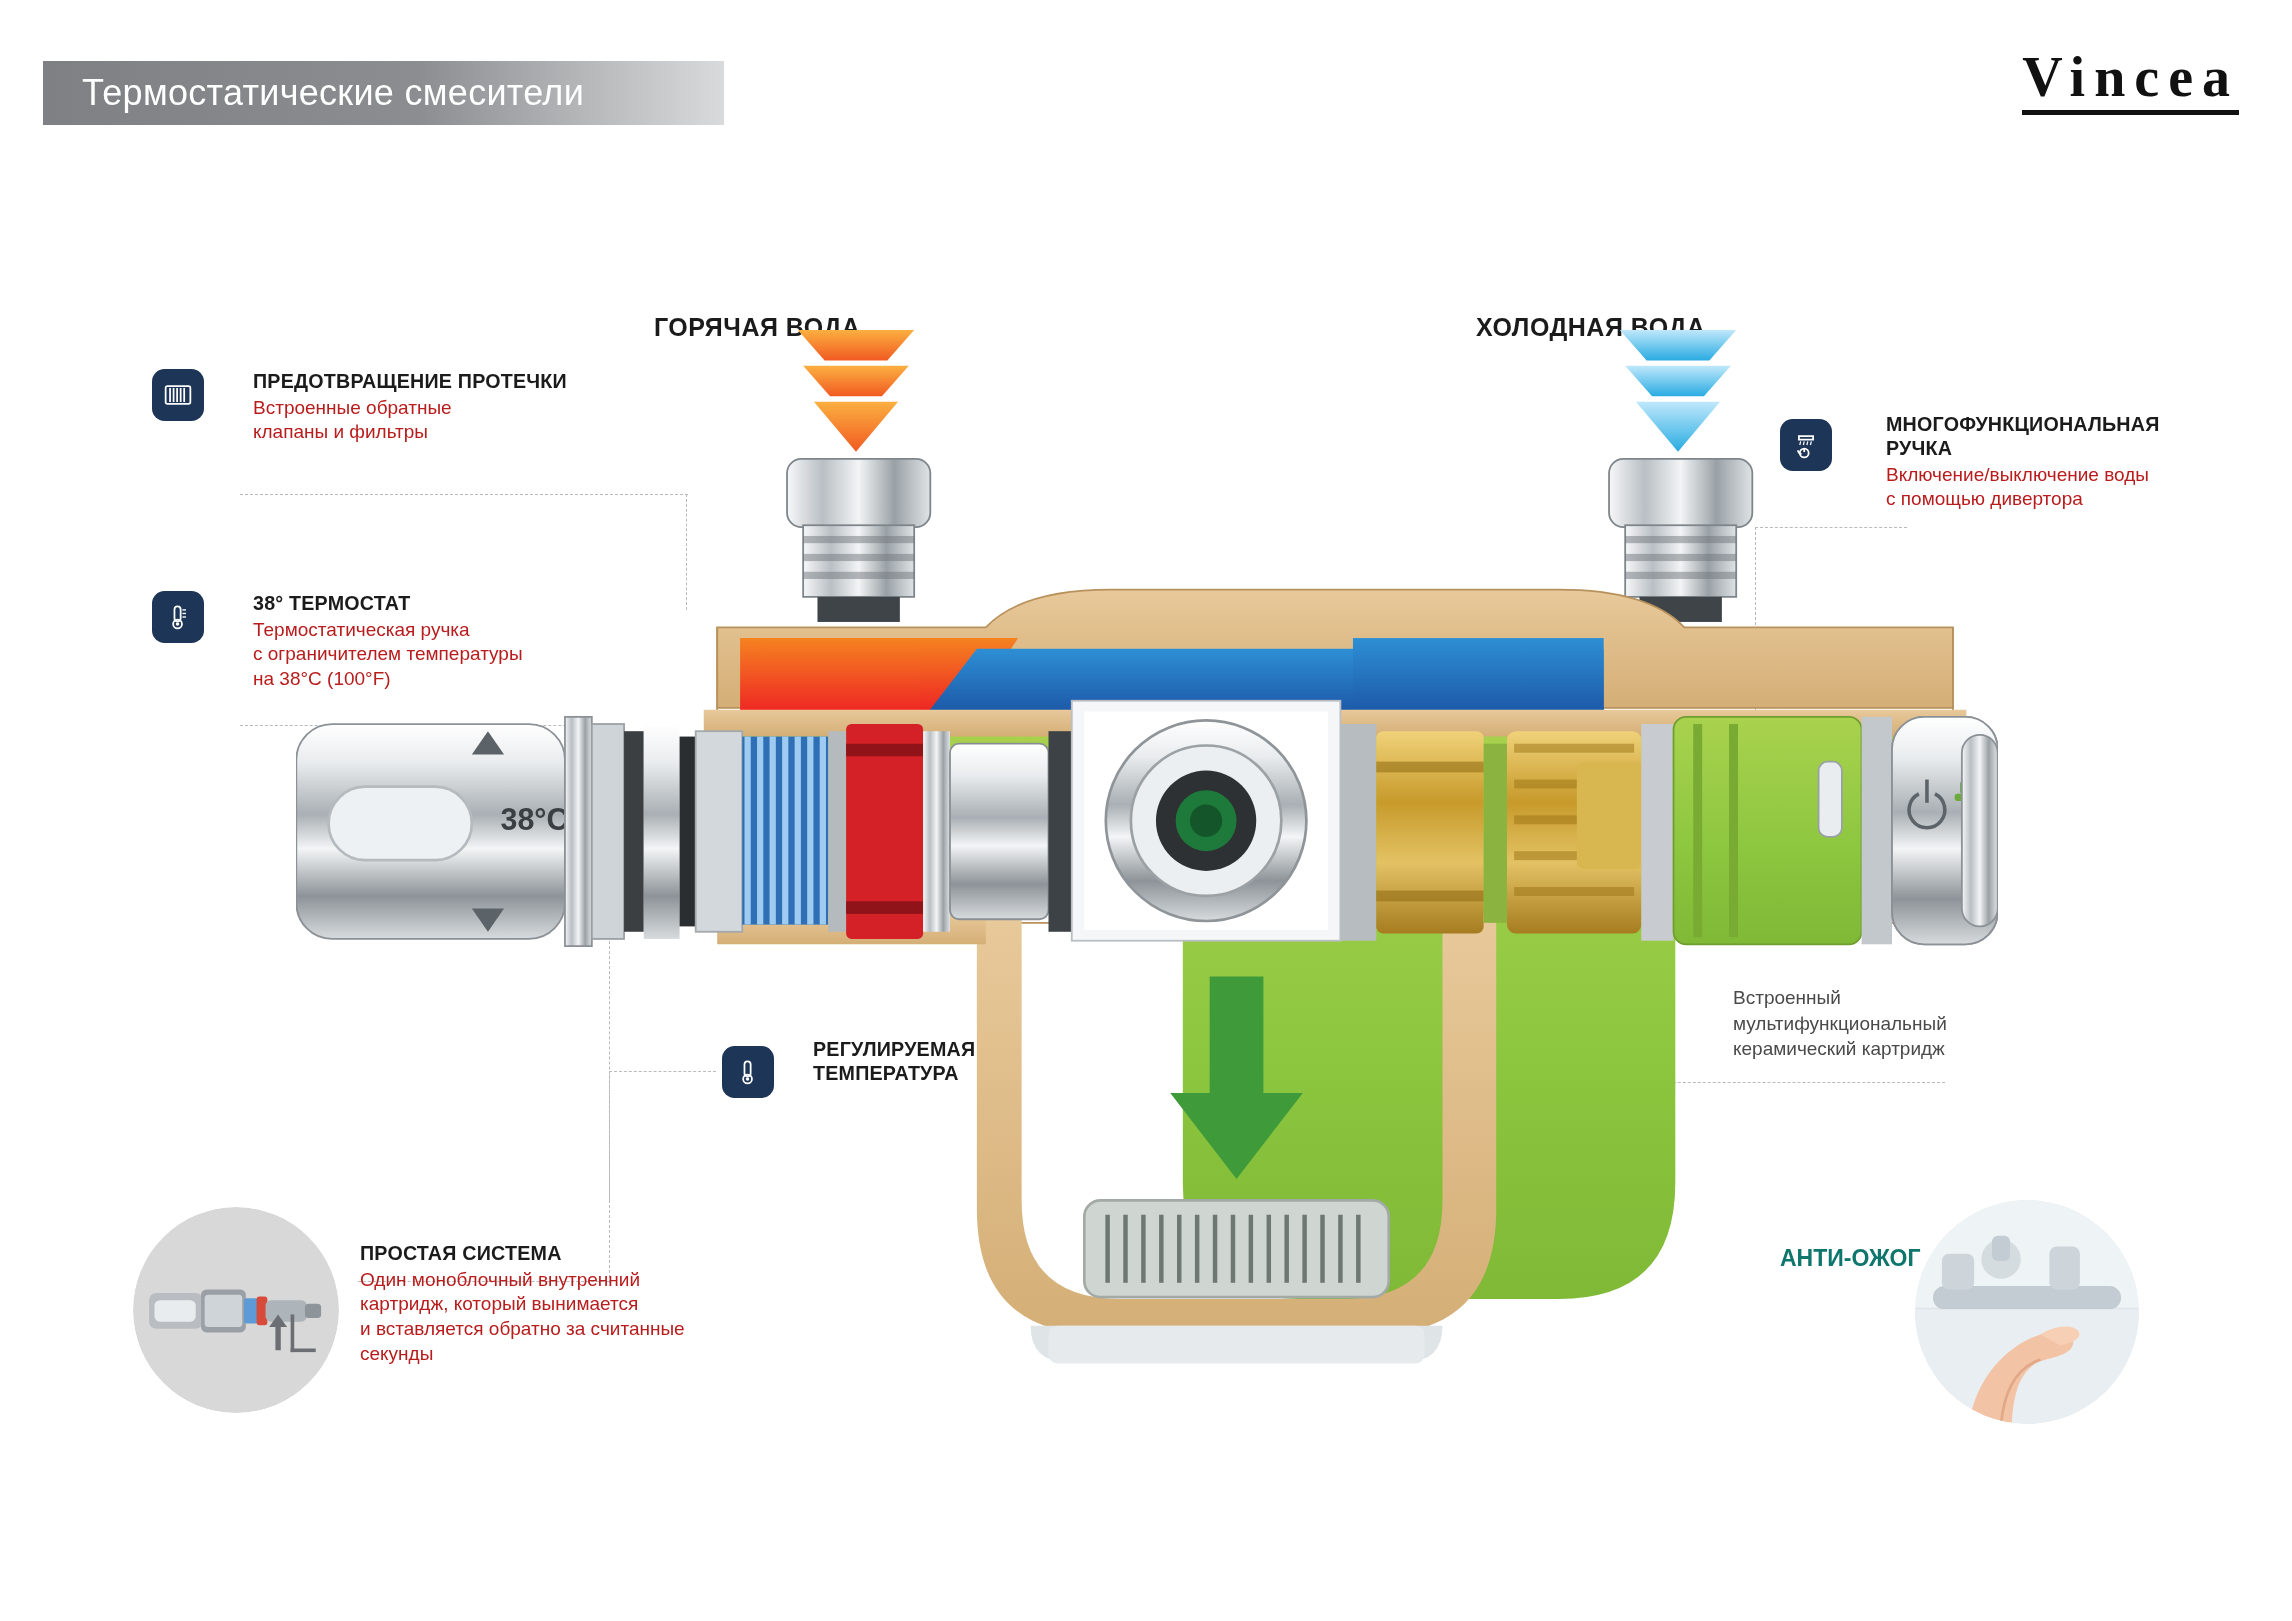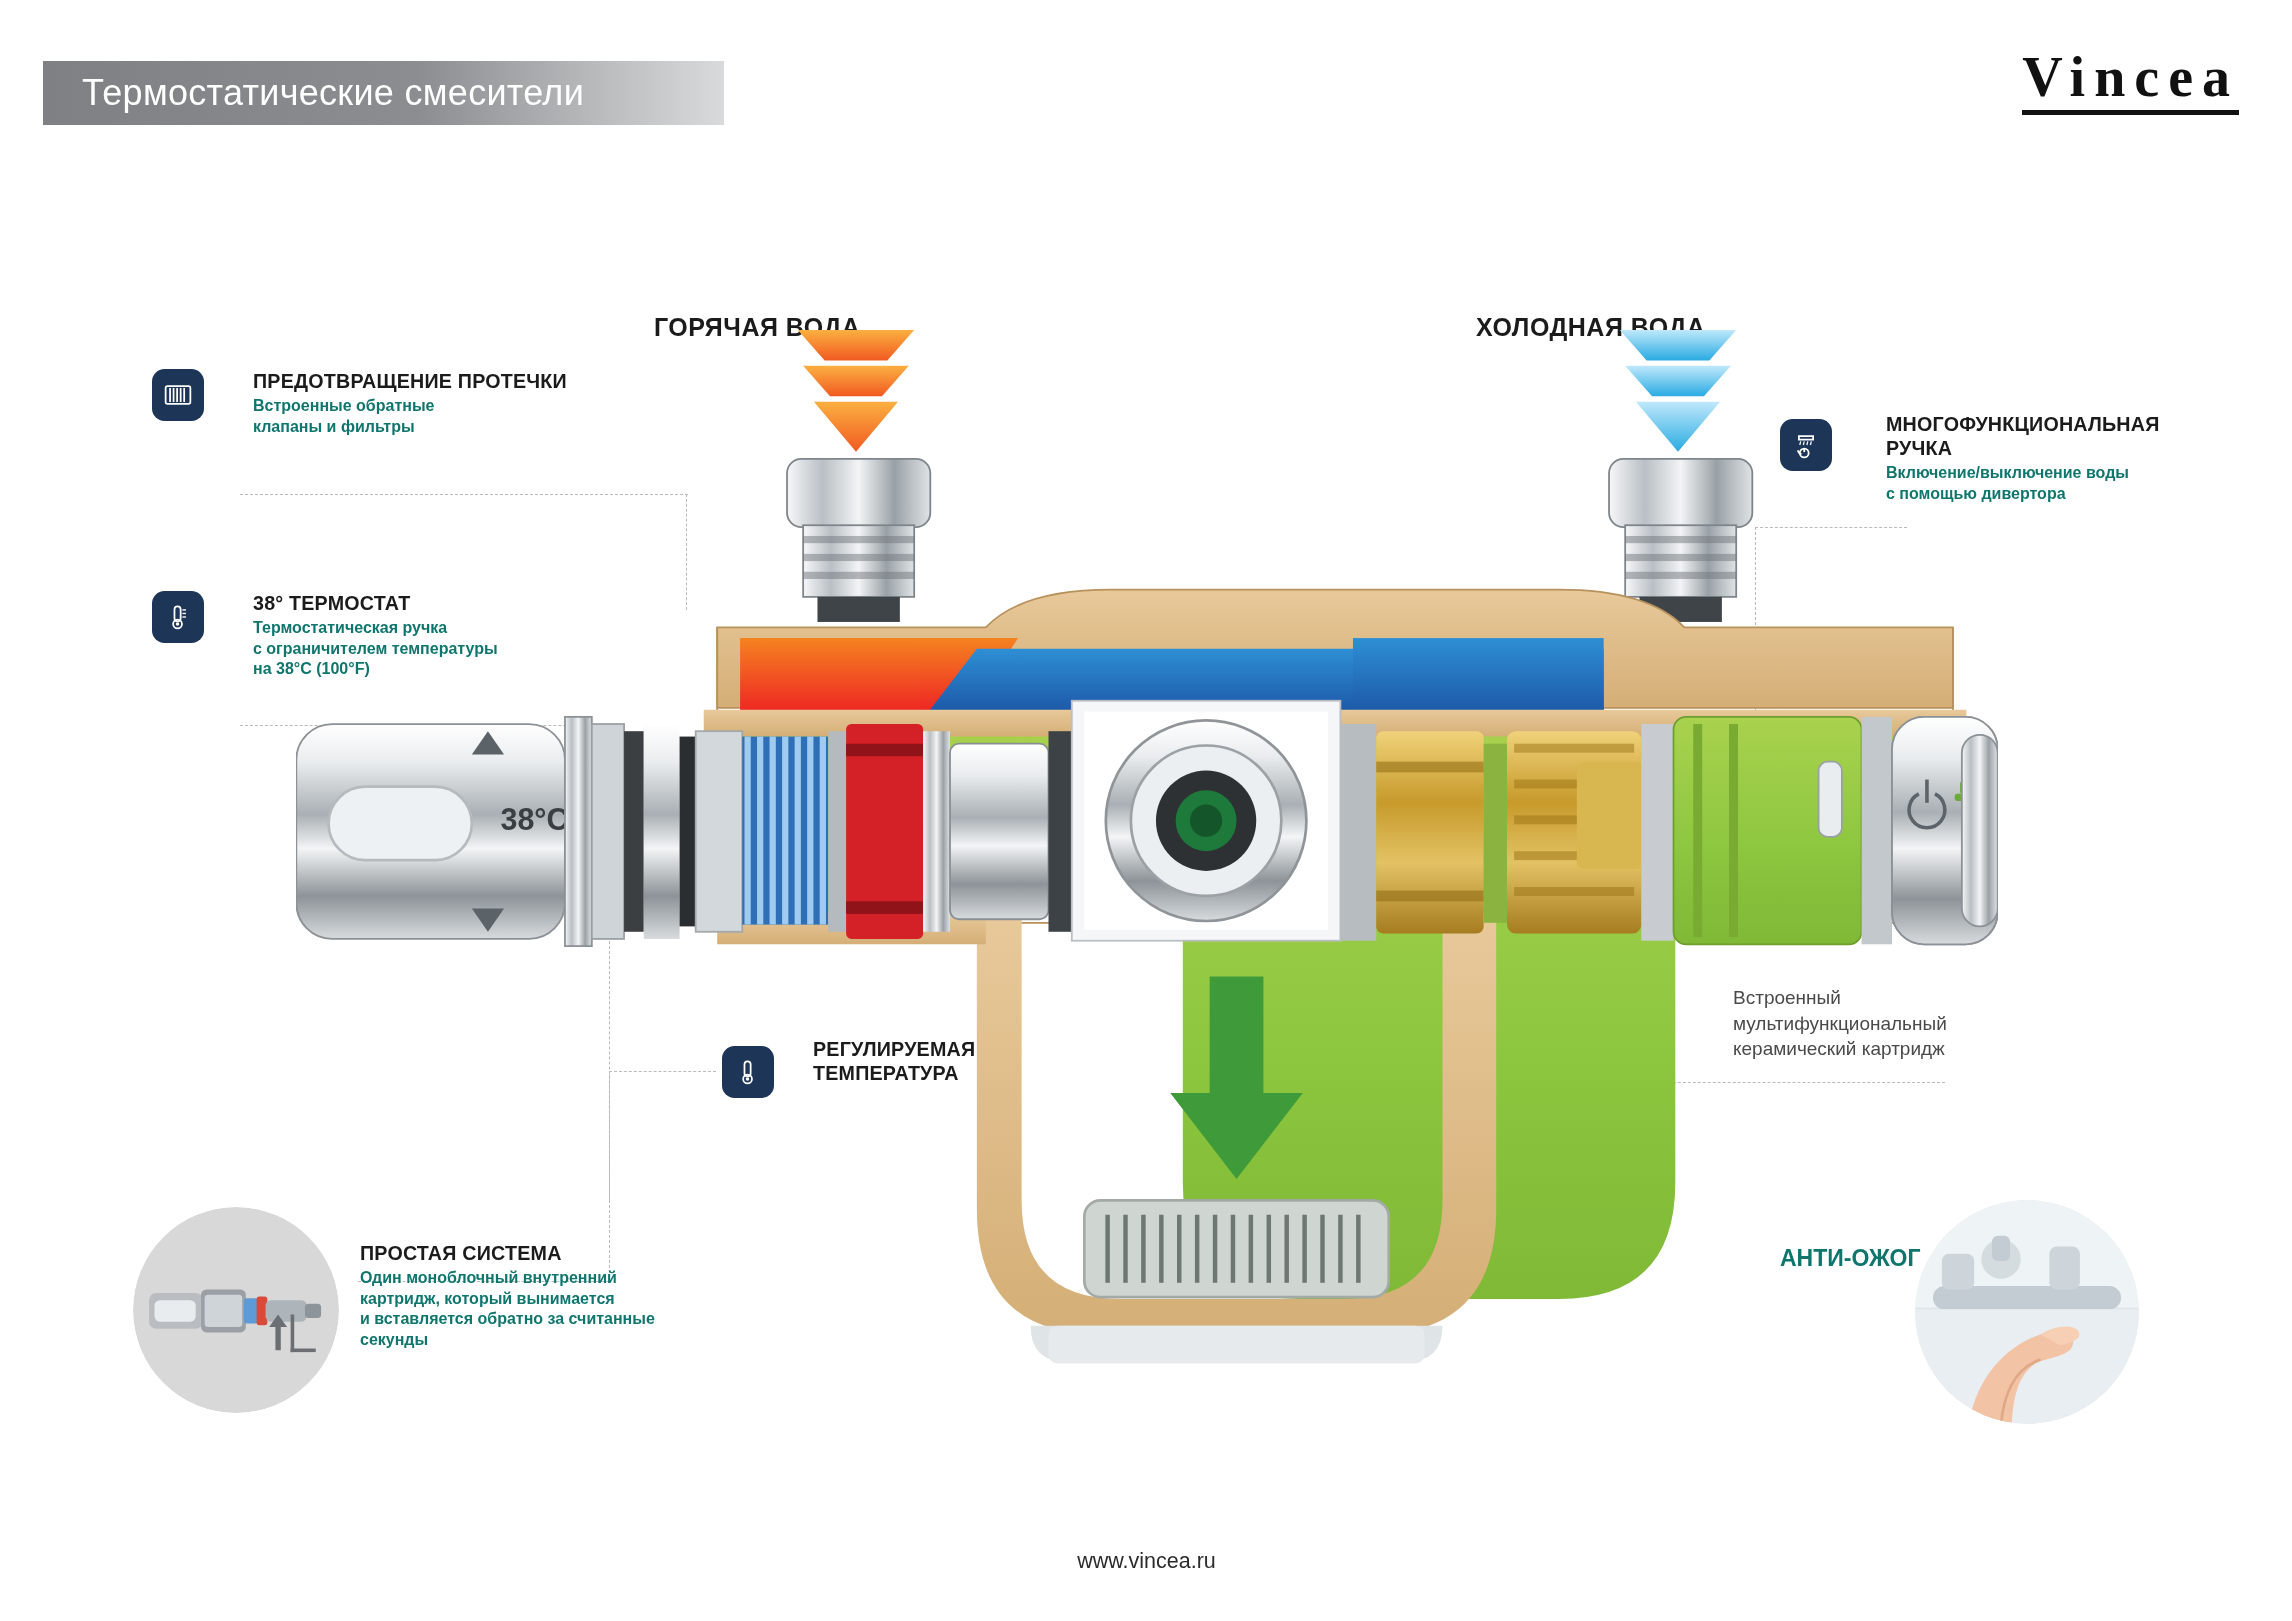--- a/index.html
+++ b/index.html
@@ -36,21 +36,21 @@
     margin-top:5.4px;height:4.5px;background:#111;width:100%;
   }
 
   
   .blk{position:absolute;}
   .blk .ttl{
     font-size:19.7px;font-weight:700;color:#1b1b1b;line-height:1.22;
     letter-spacing:0.2px;text-transform:uppercase;
   }
   .blk .txt{
-    font-size:16px;font-weight:700;color:#0f766e;line-height:1.3;margin-top:2.7px;
+    font-size:19px;font-weight:400;color:#b91c1c;line-height:1.3;margin-top:2.7px;
   }
   .flow-label{
     position:absolute;font-size:25px;font-weight:700;letter-spacing:0.5px;color:#1b1b1b;
   }
   .plain{
     position:absolute;font-size:19px;color:#4a4a4a;line-height:1.35;
   }
   .plain.bold{font-weight:700;color:#0f766e;text-transform:uppercase;font-size:23px;}
 
   
@@ -472,16 +472,15 @@
       </g>
       <g fill="#6aab3a">
         <rect x="1852" y="556" width="26" height="8" rx="3"></rect>
         <rect x="1858" y="542" width="6" height="14" rx="3"></rect>
       </g>
 
       <rect x="1860" y="490" width="40" height="214" rx="20" fill="url(#chromeV)" stroke="#8b9196" stroke-width="2"></rect>
     </svg>
   </div>
 
-  <div class="footer">www.vincea.ru</div>
 
 </div>
 
 
 </body></html>

